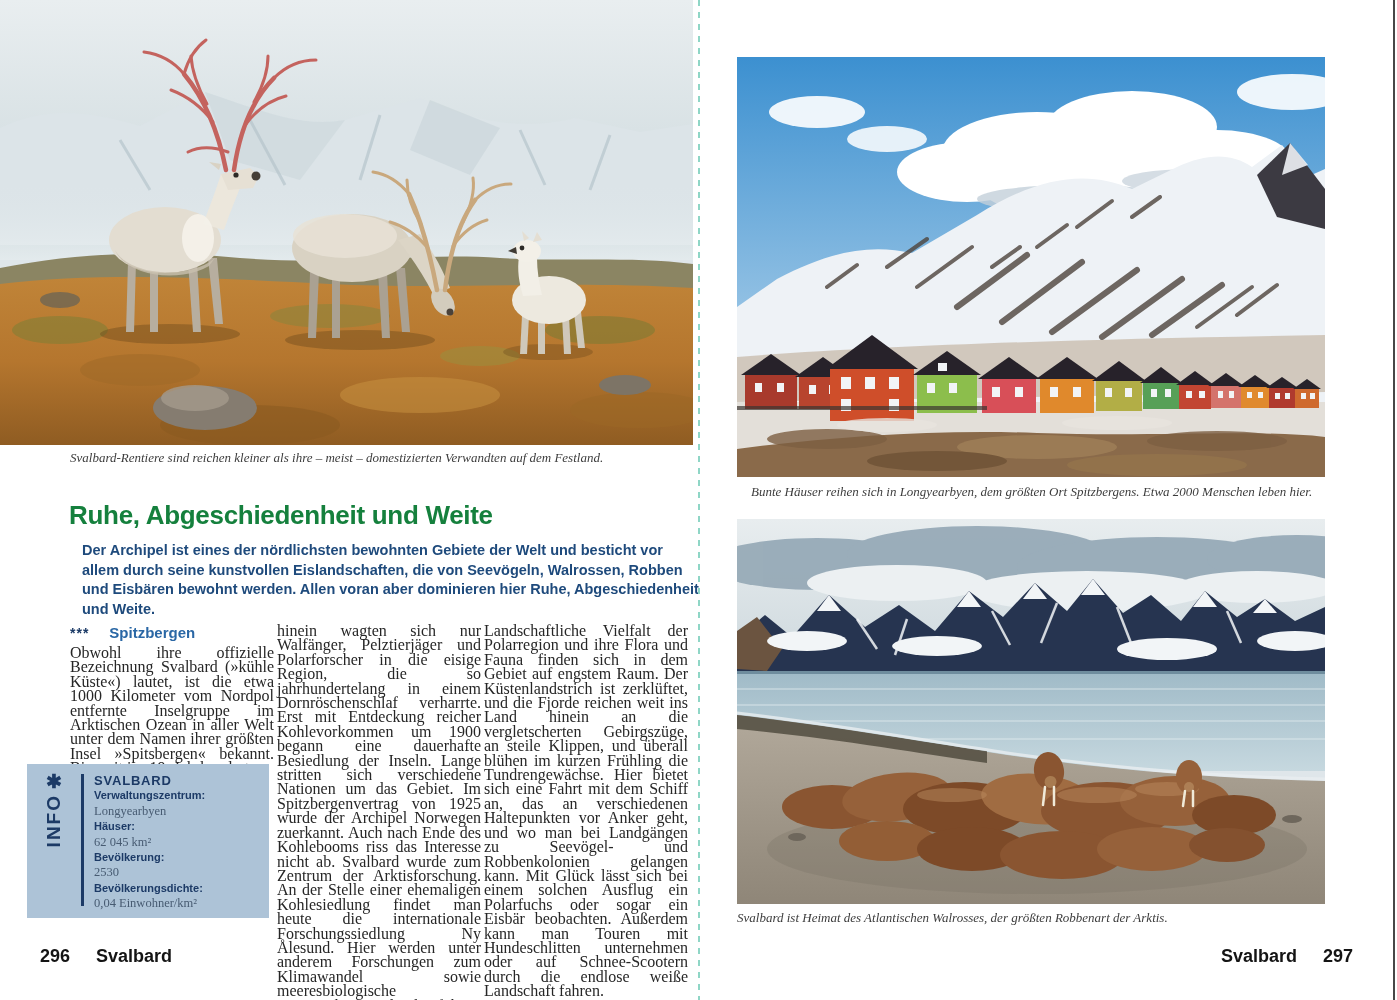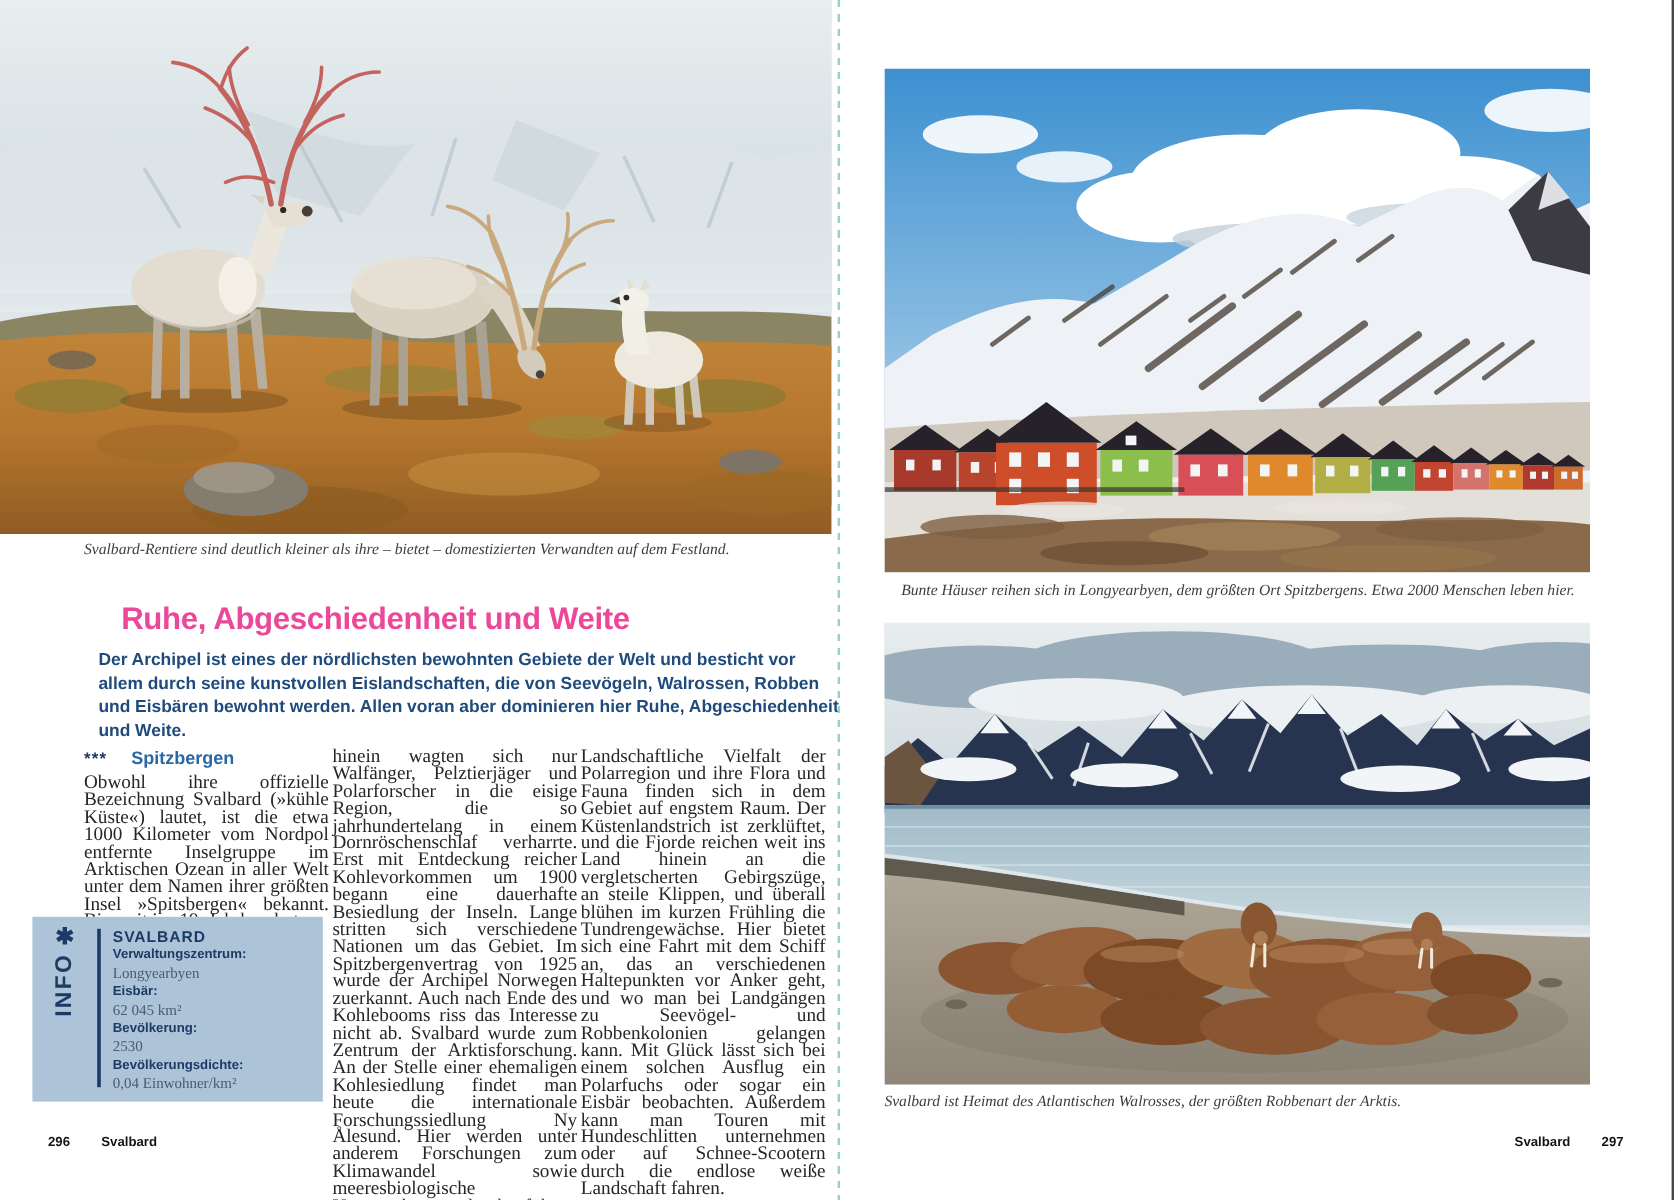--- a/index.html
+++ b/index.html
@@ -3,39 +3,39 @@
 <meta charset="utf-8">
 <style>
   html,body{margin:0;padding:0;background:#ffffff;}
   body{width:1397px;height:1000px;position:relative;overflow:hidden;
        font-family:"Liberation Sans",sans-serif;}
   .abs{position:absolute;}
   .photo{overflow:hidden;background:#dfe6ea;}
   .photo svg{display:block;}
   .caption{font-family:"Liberation Serif",serif;font-style:italic;
            font-size:13px;color:#3c3c3c;line-height:16px;}
-  .heading{font-size:26px;font-weight:bold;color:#ec4899;letter-spacing:-0.3px;margin-left:32px;}
+  .heading{font-size:26px;font-weight:bold;color:#15803d;letter-spacing:-0.3px;}
   .lead{font-size:14.5px;font-weight:bold;color:#1e4a7c;line-height:19.5px;margin-left:12px;}
   .col{font-family:"Liberation Serif",serif;font-size:16px;line-height:14.4px;
        color:#262626;text-align:justify;}
   .subhead{font-size:15px;font-weight:bold;margin-bottom:5px;white-space:nowrap;}
   .subhead .stars{color:#1b3a66;letter-spacing:1px;font-size:14px;}
   .subhead .sh-title{color:#2a67a5;margin-left:20px;}
   .infobox{background:#adc3d7;}
   .info-side{position:absolute;left:0;top:0;bottom:0;width:54px;
              display:flex;flex-direction:column;align-items:center;padding-top:8px;}
   .info-star{font-size:19px;font-weight:bold;color:#1c3a66;line-height:20px;}
   .info-vert{writing-mode:vertical-rl;transform:rotate(180deg);
              font-size:19px;font-weight:bold;color:#1c3a66;letter-spacing:2px;margin-top:2px;}
   .info-divider{position:absolute;left:54px;top:10px;bottom:12px;width:2.5px;background:#1c3a66;}
   .info-content{position:absolute;left:67px;top:9px;right:8px;line-height:15.4px;}
   .info-title{font-size:13px;font-weight:bold;color:#1c3a66;letter-spacing:0.8px;}
   .info-label{font-size:11px;font-weight:bold;color:#1c3a66;}
   .info-value{font-family:"Liberation Serif",serif;font-size:12.5px;color:#475b72;}
-  .footer{font-size:11px;font-weight:bold;color:#141414;}
+  .footer{font-size:18px;font-weight:bold;color:#141414;}
   .footer .gap{display:inline-block;width:26px;}
   .spine{width:2px;background:repeating-linear-gradient(to bottom,#8fd6c6 0 6px,transparent 6px 12px);}
   .page-edge{width:2px;background:#474747;}
 </style>
 </head>
 <body>
 
 <div class="abs photo" style="left:0;top:0;width:693px;height:445px;">
 <svg viewBox="0 0 693 445" width="693" height="445" preserveAspectRatio="none">
   <defs>
@@ -157,21 +157,21 @@
     <path d="M523,296 C519,282 517,270 519,257 L537,258 C537,270 539,283 542,295 Z" fill="#f2efe7"></path>
     <ellipse cx="527" cy="251" rx="14" ry="11" fill="#f3f0e8"></ellipse>
     <path d="M516,247 l-8,4 l9,3 z" fill="#3f3a33"></path>
     <circle cx="522" cy="248" r="2.4" fill="#2c2a26"></circle>
     <path d="M533,242 l4,-10 l5,8 z" fill="#e4ded2"></path>
     <path d="M524,241 l-2,-10 l7,7 z" fill="#e4ded2"></path>
   </g>
 </svg>
 </div>
 
-<div class="abs caption" style="left:70px;top:450px;width:622px;">Svalbard-Rentiere sind deutlich kleiner als ihre – bietet – domestizierten Verwandten auf dem Festland.</div>
+<div class="abs caption" style="left:70px;top:450px;width:622px;">Svalbard-Rentiere sind reichen kleiner als ihre – meist – domestizierten Verwandten auf dem Festland.</div>
 
 <div class="abs heading" style="left:69px;top:500px;width:600px;">Ruhe, Abgeschiedenheit und Weite</div>
 
 <div class="abs lead" style="left:70px;top:541px;width:622px;">Der Archipel ist eines der nördlichsten bewohnten Gebiete der Welt und besticht vor allem durch seine kunstvollen Eislandschaften, die von Seevögeln, Walrossen, Robben und Eisbären bewohnt werden. Allen voran aber dominieren hier Ruhe, Abgeschiedenheit und Weite.</div>
 
 <div class="abs" style="left:70px;top:624px;width:204px;height:140px;overflow:hidden;">
   <div class="subhead">
     <span class="stars">***</span><span class="sh-title">Spitzbergen</span>
   </div>
   <div class="col">Obwohl ihre offizielle Bezeichnung Svalbard (»kühle Küste«) lautet, ist die etwa 1000 Kilometer vom Nordpol entfernte Inselgruppe im Arktischen Ozean in aller Welt unter dem Namen ihrer größten Insel »Spitsbergen« bekannt. Bis weit ins 19. Jahrhundert</div>
@@ -184,21 +184,21 @@
 <div class="abs infobox" style="left:27px;top:764px;width:242px;height:154px;">
   <div class="info-side">
     <span class="info-star">✱</span>
     <span class="info-vert">INFO</span>
   </div>
   <div class="info-divider"></div>
   <div class="info-content">
     <div class="info-title">SVALBARD</div>
     <div class="info-label">Verwaltungszentrum:</div>
     <div class="info-value">Longyearbyen</div>
-    <div class="info-label">Eisbär:</div>
+    <div class="info-label">Häuser:</div>
     <div class="info-value">62 045 km²</div>
     <div class="info-label">Bevölkerung:</div>
     <div class="info-value">2530</div>
     <div class="info-label">Bevölkerungsdichte:</div>
     <div class="info-value">0,04 Einwohner/km²</div>
   </div>
 </div>
 
 <div class="abs footer" style="left:40px;top:946px;">
   <span>296</span><span class="gap"></span><span>Svalbard</span>

